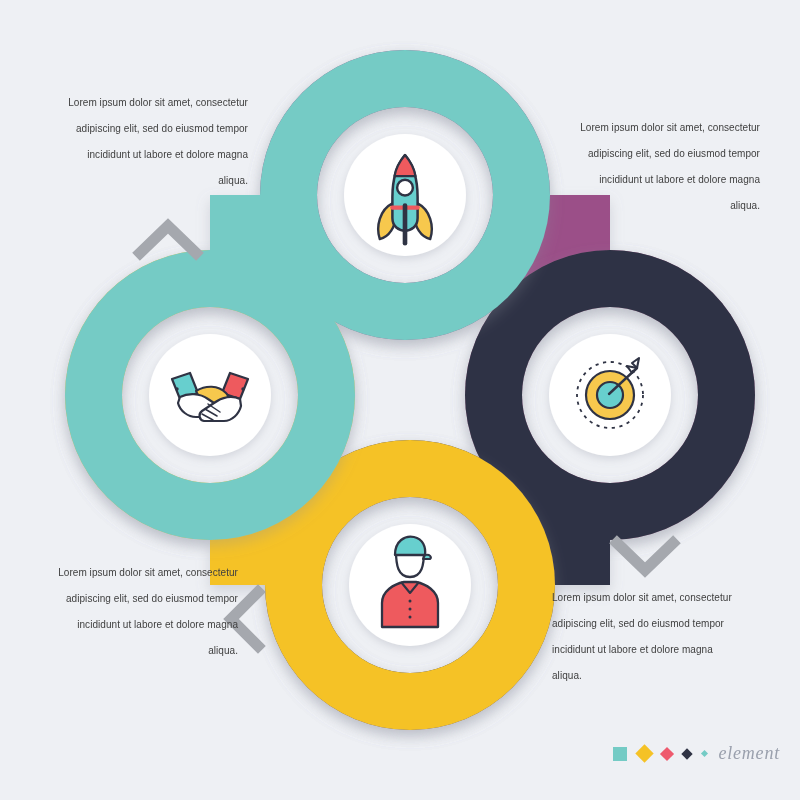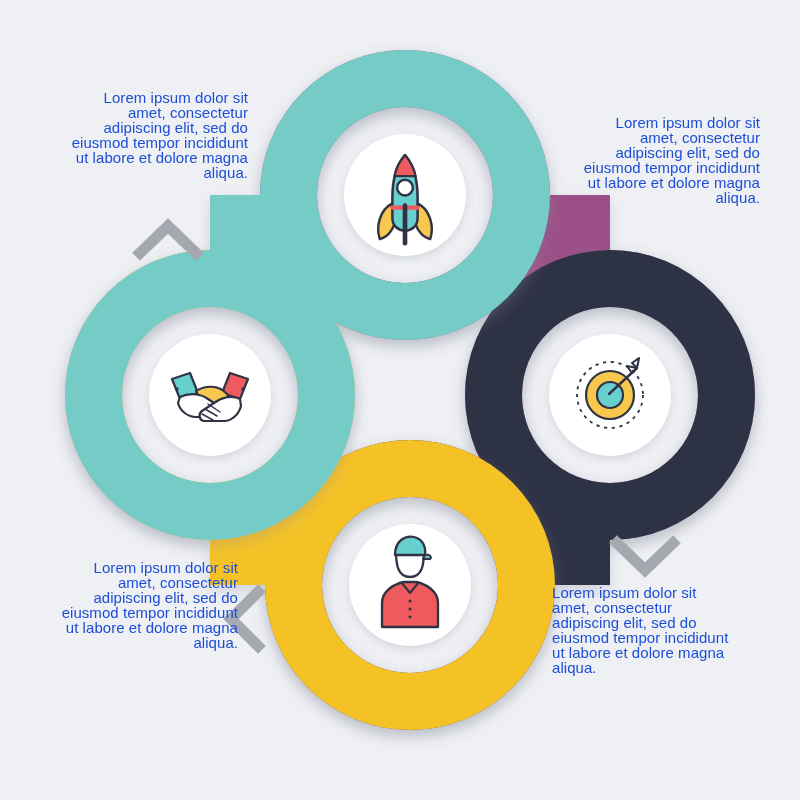--- a/index.html
+++ b/index.html
@@ -22,23 +22,23 @@
   #diagram-svg {
     position: absolute;
     left: 0;
     top: 0;
     width: 800px;
     height: 800px;
   }
   .caption {
     position: absolute;
     width: 180px;
-    font-size: 15px;
-    line-height: 15px;
-    color: #1d4ed8;
+    font-size: 10px;
+    line-height: 26px;
+    color: #404040;
     letter-spacing: 0.05px;
   }
 
   #caption-top-left      { left: 68px;  top: 90px;  text-align: right; }
   #caption-top-right     { left: 580px; top: 115px; text-align: right; }
   #caption-bottom-left   { left: 58px;  top: 560px; text-align: right; }
   #caption-bottom-right  { left: 552px; top: 585px; text-align: left;  }
 
   .brand {
     position: absolute;
@@ -243,15 +243,23 @@
 
   <div class="caption" id="caption-top-left">Lorem ipsum dolor sit amet, consectetur adipiscing elit, sed do eiusmod tempor incididunt ut labore et dolore magna aliqua.</div>
 
   <div class="caption" id="caption-top-right">Lorem ipsum dolor sit amet, consectetur adipiscing elit, sed do eiusmod tempor incididunt ut labore et dolore magna aliqua.</div>
 
   <div class="caption" id="caption-bottom-left">Lorem ipsum dolor sit amet, consectetur adipiscing elit, sed do eiusmod tempor incididunt ut labore et dolore magna aliqua.</div>
 
   <div class="caption" id="caption-bottom-right">Lorem ipsum dolor sit amet, consectetur adipiscing elit, sed do eiusmod tempor incididunt ut labore et dolore magna aliqua.</div>
 
   <div class="brand">
+    <div class="brand-sub-row">
+      <span class="swatch-sq" style="background:#74CBC5;width:14px;height:14px;"></span>
+      <span class="swatch-dia" style="background:#F5C226;width:13px;height:13px;"></span>
+      <span class="swatch-dia" style="background:#EE5A6E;width:10px;height:10px;"></span>
+      <span class="swatch-dia" style="background:#2F3344;width:8px;height:8px;"></span>
+      <span class="swatch-dia" style="background:#74CBC5;width:5px;height:5px;"></span>
+      <span class="brand-sub">element</span>
+    </div>
   </div>
 
 </div>
 
 </body></html>

